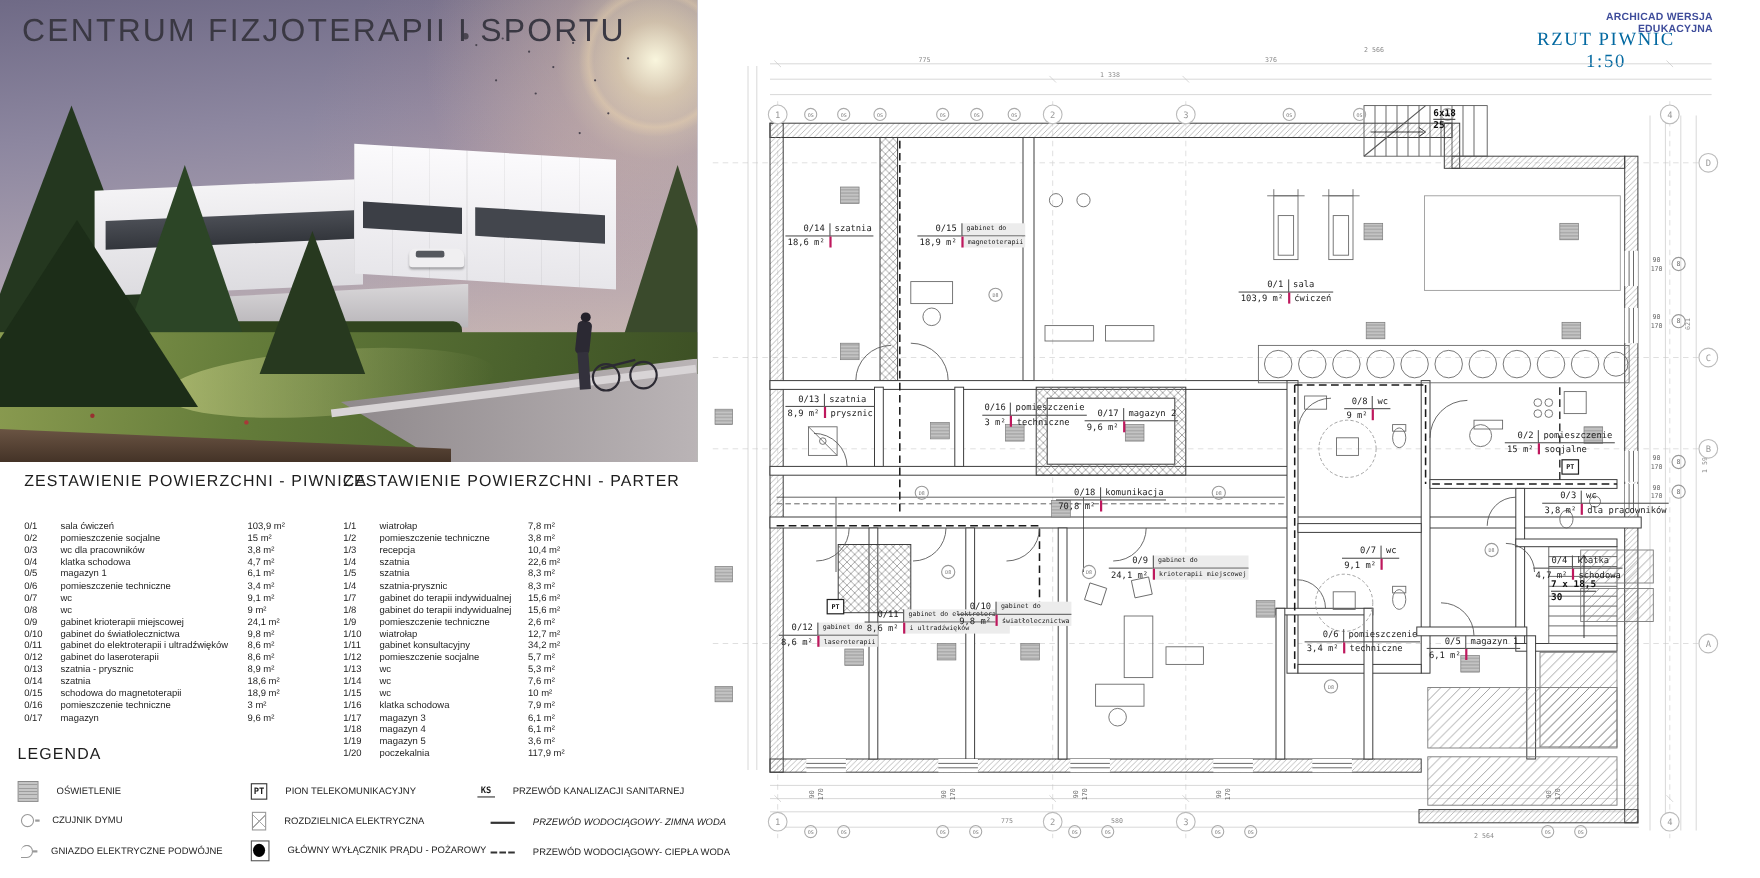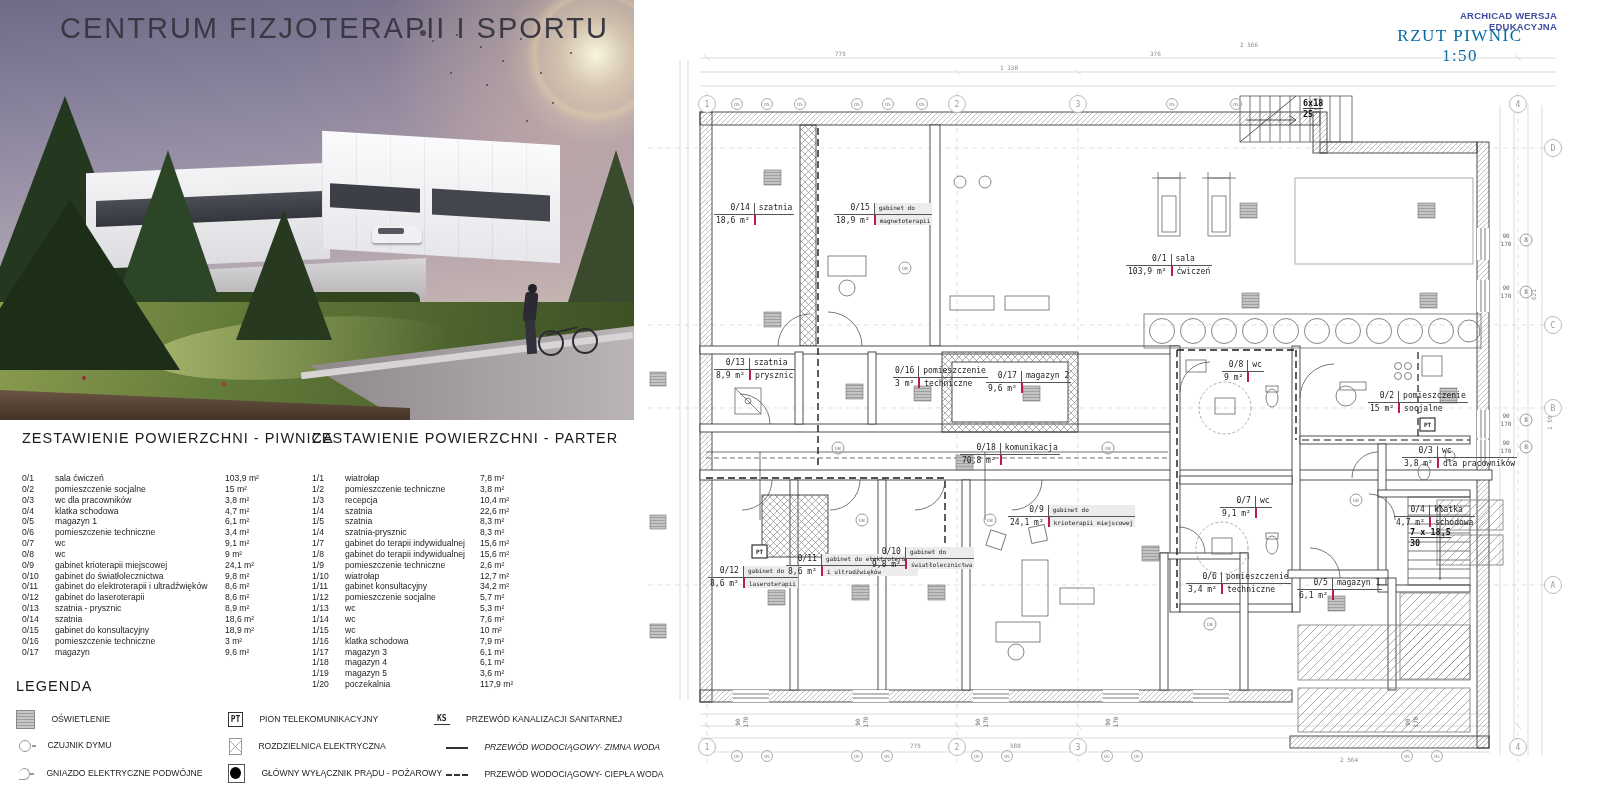--- a/index.html
+++ b/index.html
@@ -43,21 +43,21 @@
   .curb{left:300px;top:352px;width:334px;height:7px;background:#d8d4d6;transform:rotate(-7deg);}
   .soil{left:0;top:390px;width:410px;height:30px;background:linear-gradient(180deg,#6a5443,#443327);clip-path:polygon(0 0,100% 60%,100% 100%,0 100%);}
   .car{left:372px;top:226px;width:50px;height:17px;background:#f0eff1;border-radius:5px 7px 3px 3px;box-shadow:0 2px 2px rgba(0,0,0,.3);}
   .car-win{left:378px;top:228px;width:26px;height:6px;background:#55585e;border-radius:2px;}
   .person-head{left:528px;top:284px;width:9px;height:9px;border-radius:50%;background:#23212a;}
   .person-body{left:524px;top:292px;width:13px;height:30px;background:#2b2933;border-radius:4px;transform:rotate(6deg);}
   .person-legs{left:526px;top:320px;width:10px;height:34px;background:#33313c;transform:rotate(-4deg);}
   .bike-w1{left:538px;top:330px;width:22px;height:22px;border:2px solid #2c2a33;border-radius:50%;background:rgba(0,0,0,0);}
   .bike-w2{left:572px;top:328px;width:22px;height:22px;border:2px solid #2c2a33;border-radius:50%;background:rgba(0,0,0,0);}
   .bike-frame{left:546px;top:330px;width:32px;height:2px;background:#2c2a33;transform:rotate(-14deg);}
-  .hero-title{left:20px;top:12px;font-size:29px;letter-spacing:2px;color:#3a3843;white-space:nowrap;margin-left:40px;}
+  .hero-title{left:20px;top:12px;font-size:29px;letter-spacing:2px;color:#3a3843;white-space:nowrap;}
   .hero-sub{left:22px;top:50px;font-size:19.5px;letter-spacing:.5px;color:#3e3c47;white-space:nowrap;}
 
   
   .atable{position:absolute;width:290px;}
   .atable h2{margin:0;font-size:14.5px;font-weight:normal;letter-spacing:1px;color:#1d1d1d;white-space:nowrap;}
   .trows{margin-top:27px;}
   .trow{position:relative;height:10.85px;font-size:8.6px;color:#1d1d1d;white-space:nowrap;}
   .tid{position:absolute;left:0;}
   .tname{position:absolute;left:33px;}
   .tarea{position:absolute;left:203px;}
@@ -225,21 +225,21 @@
       </div>
 
       <div class="trow">
         <span class="tid">0/14</span>
         <span class="tname">szatnia</span>
         <span class="tarea">18,6 m²</span>
       </div>
 
       <div class="trow">
         <span class="tid">0/15</span>
-        <span class="tname">gabinet do konsultacyjny</span>
+        <span class="tname">schodowa do magnetoterapii</span>
         <span class="tarea">18,9 m²</span>
       </div>
 
       <div class="trow">
         <span class="tid">0/16</span>
         <span class="tname">pomieszczenie techniczne</span>
         <span class="tarea">3 m²</span>
       </div>
 
       <div class="trow">

